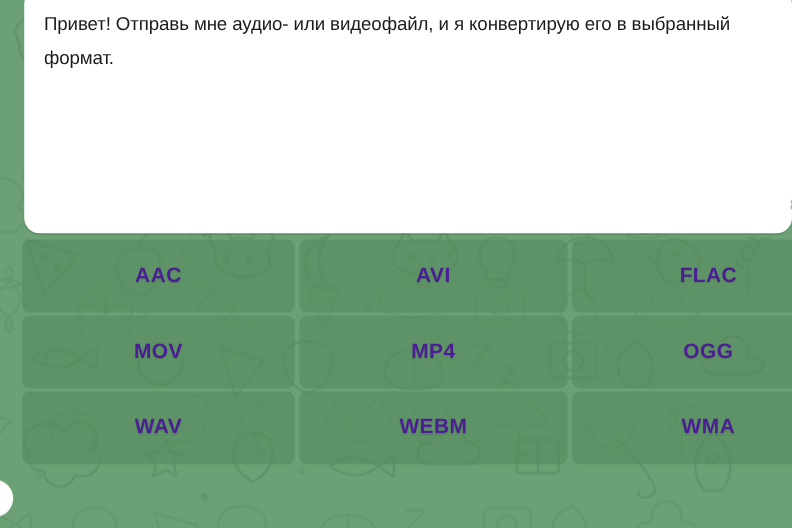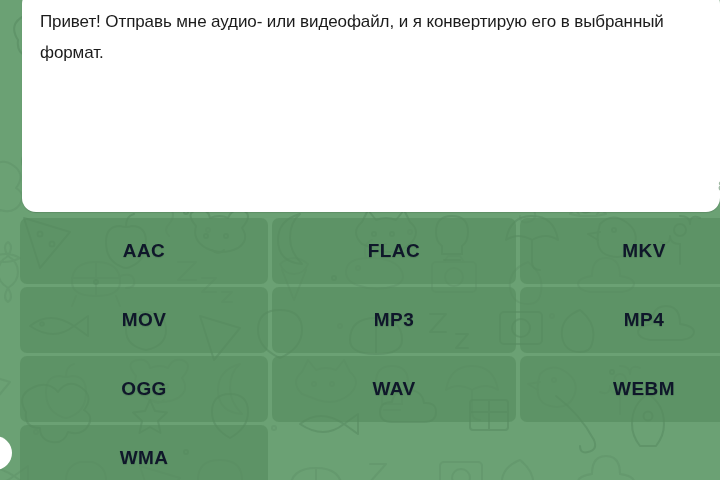--- a/index.html
+++ b/index.html
@@ -75,21 +75,21 @@
     width: 740px;
     display: grid;
     grid-template-columns: 248px 244px 248px;
     grid-auto-rows: 66px;
     gap: 3px 4px;
   }
   .kb-btn {
     background: rgba(86, 138, 94, 0.62);
     border: none;
     border-radius: 7px;
-    color: #0f172a;
+    color: #4c1d95;
     font-size: 19px;
     font-weight: bold;
     letter-spacing: 0.4px;
     display: flex;
     align-items: center;
     justify-content: center;
     font-family: "Liberation Sans", sans-serif;
     text-shadow: 0 1px 1px rgba(0,0,0,0.12);
     padding: 0;
     cursor: pointer;
@@ -251,24 +251,23 @@
     <div id="bubble-text">
       <p>Привет! Отправь мне аудио- или видеофайл, и я конвертирую его в выбранный формат.</p>
       <p class="spacer"></p>
       <p class="spacer"></p>
     </div>
     <span id="msg-time">8</span>
   </div>
 
   <div id="keyboard">
     <button class="kb-btn">AAC</button>
+    <button class="kb-btn">AVI</button>
     <button class="kb-btn">FLAC</button>
-    <button class="kb-btn">MKV</button>
     <button class="kb-btn">MOV</button>
-    <button class="kb-btn">MP3</button>
     <button class="kb-btn">MP4</button>
     <button class="kb-btn">OGG</button>
     <button class="kb-btn">WAV</button>
     <button class="kb-btn">WEBM</button>
     <button class="kb-btn">WMA</button>
   </div>
 
   <div id="avatar"></div>
 
 </div>

